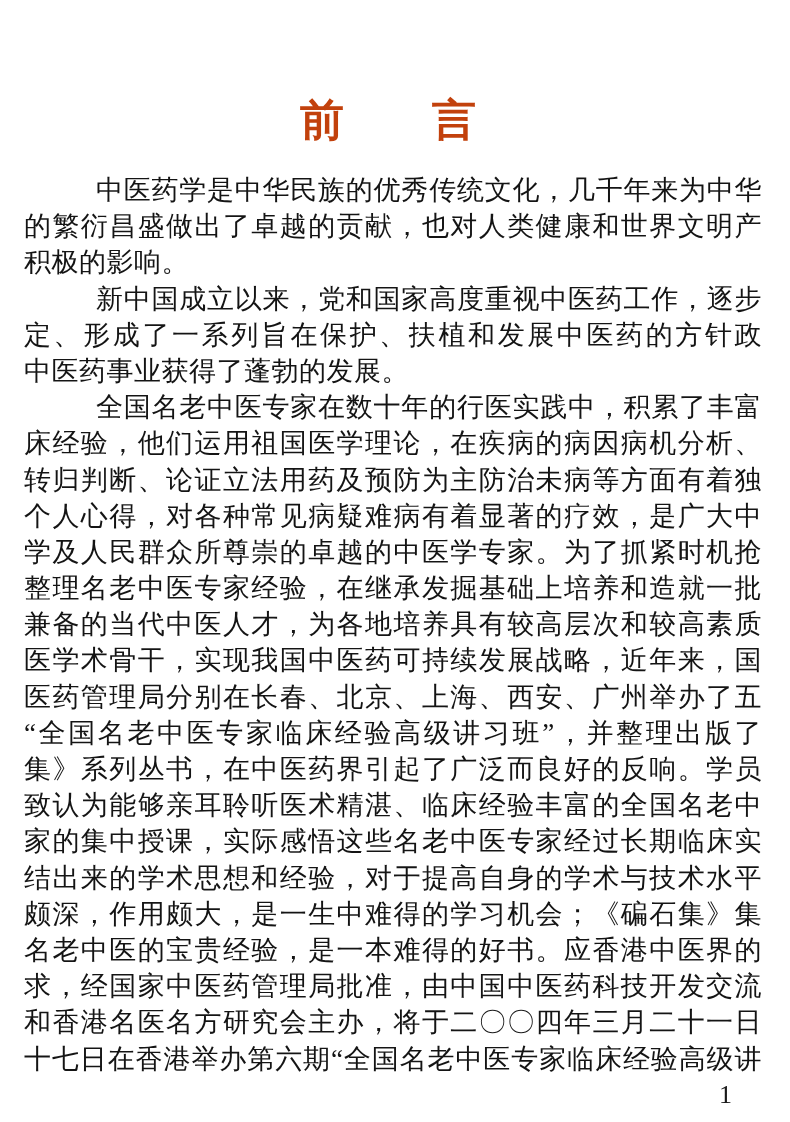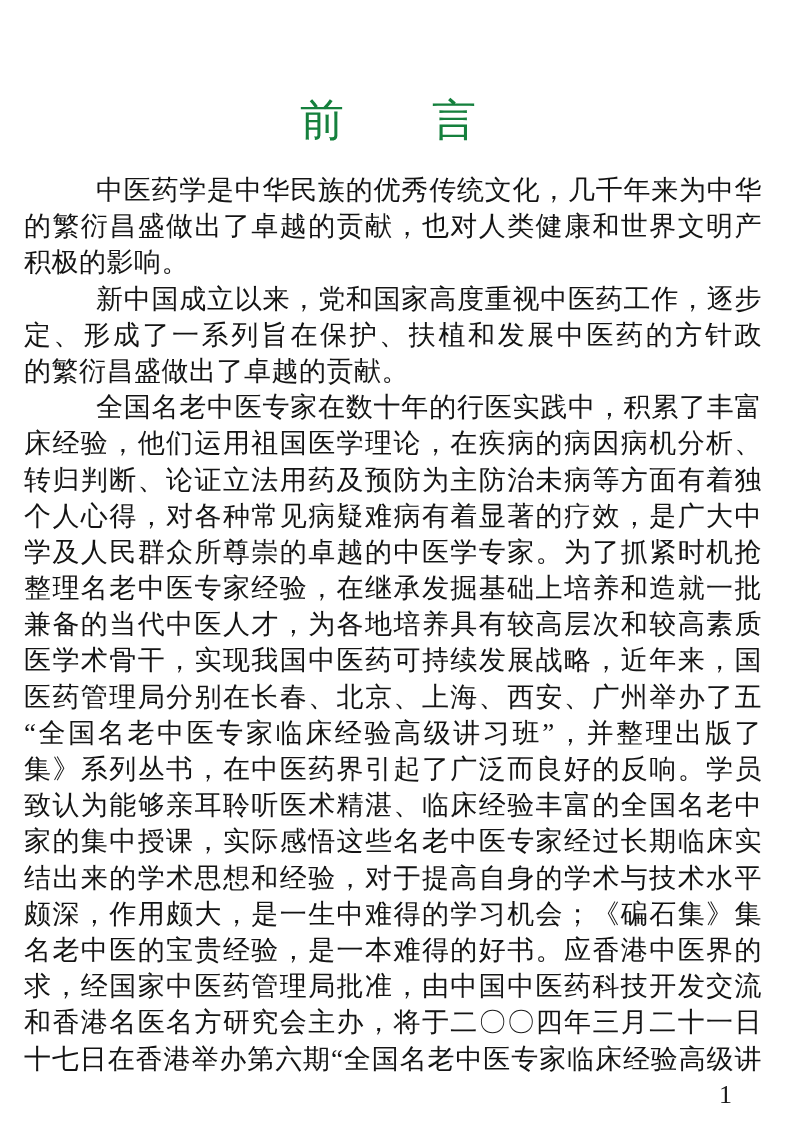--- a/index.html
+++ b/index.html
@@ -20,22 +20,22 @@
     inset: 0;
     background: #ffffff;
   }
   .title {
     position: absolute;
     top: 91px;
     left: 0;
     right: 14px;
     text-align: center;
     font-size: 44px;
-    font-weight: normal;
-    color: #15803d;
+    font-weight: bold;
+    color: #c2410c;
     white-space: pre;
   }
   .body-block {
     position: absolute;
     top: 172px;
     left: 24px;
     width: 738px;
   }
   .line {
     font-size: 27px;
@@ -68,21 +68,21 @@
 
 <div class="page">
   <div class="title">前　　言</div>
 
   <div class="body-block" id="body-block">
       <div class="line indent">中医药学是中华民族的优秀传统文化，几千年来为中华民族</div>
       <div class="line">的繁衍昌盛做出了卓越的贡献，也对人类健康和世界文明产生了</div>
       <div class="line noju">积极的影响。</div>
       <div class="line indent">新中国成立以来，党和国家高度重视中医药工作，逐步制</div>
       <div class="line">定、形成了一系列旨在保护、扶植和发展中医药的方针政策，使</div>
-      <div class="line noju">的繁衍昌盛做出了卓越的贡献。</div>
+      <div class="line noju">中医药事业获得了蓬勃的发展。</div>
       <div class="line indent">全国名老中医专家在数十年的行医实践中，积累了丰富的临</div>
       <div class="line">床经验，他们运用祖国医学理论，在疾病的病因病机分析、预后</div>
       <div class="line">转归判断、论证立法用药及预防为主防治未病等方面有着独特的</div>
       <div class="line">个人心得，对各种常见病疑难病有着显著的疗效，是广大中医后</div>
       <div class="line">学及人民群众所尊崇的卓越的中医学专家。为了抓紧时机抢救、</div>
       <div class="line">整理名老中医专家经验，在继承发掘基础上培养和造就一批德才</div>
       <div class="line">兼备的当代中医人才，为各地培养具有较高层次和较高素质的中</div>
       <div class="line">医学术骨干，实现我国中医药可持续发展战略，近年来，国家中</div>
       <div class="line">医药管理局分别在长春、北京、上海、西安、广州举办了五期</div>
       <div class="line">“全国名老中医专家临床经验高级讲习班”，并整理出版了《碥石</div>

